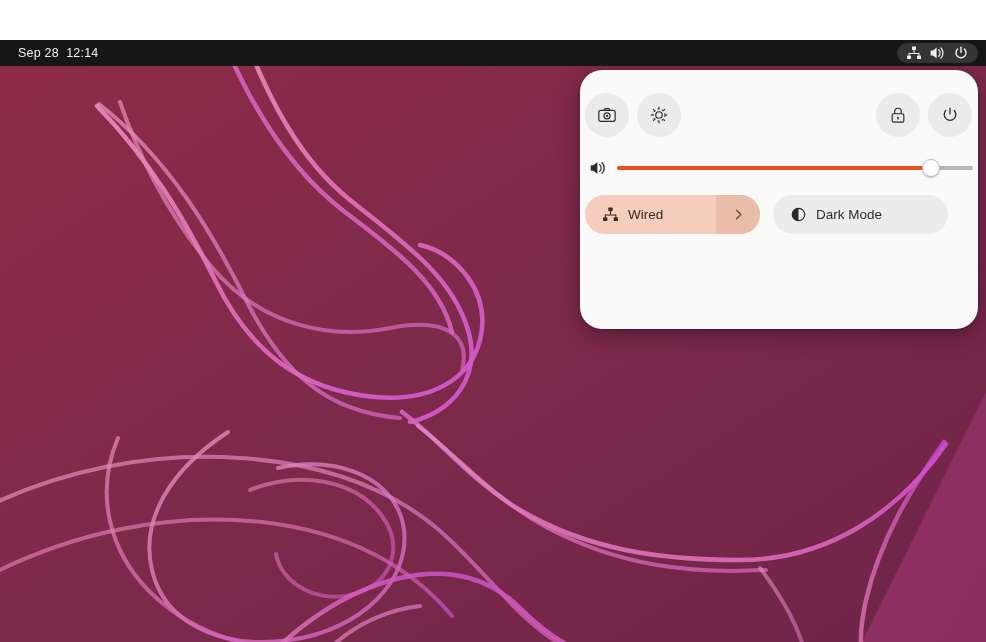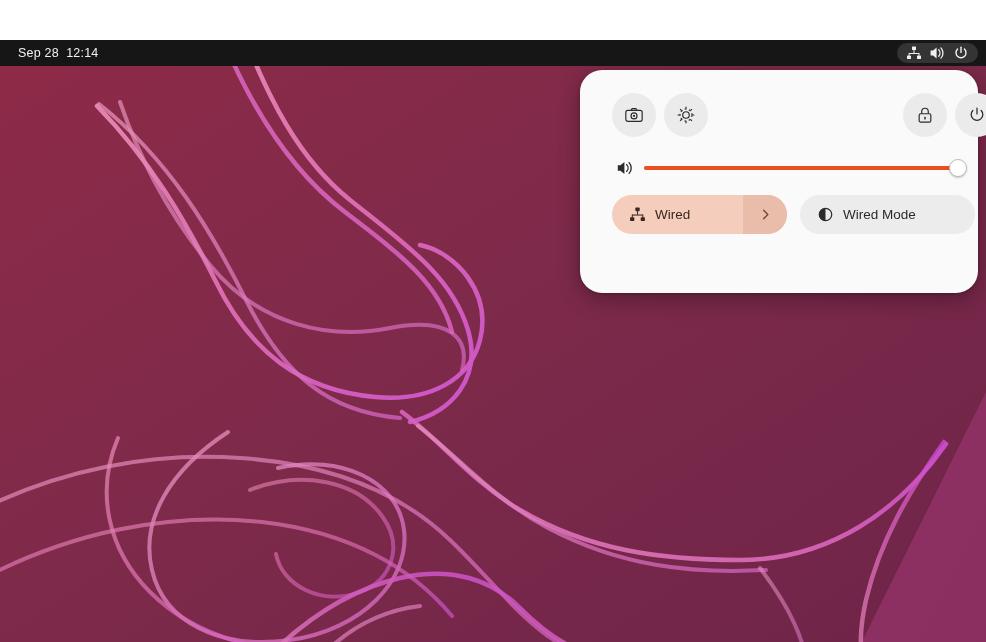--- a/index.html
+++ b/index.html
@@ -52,26 +52,26 @@
     padding:0 9px;
     border-radius:10px;
     background:#343434;
   }
   #sys-indicators .ind { display:flex; align-items:center; }
 
   
   #qs-panel {
     position:absolute;
     left:580px; top:30px;
-    width:398px; height:223px;
+    width:398px; height:259px;
     background:#fafafa;
     border-radius:22px;
     box-shadow:0 6px 22px rgba(0,0,0,.32), 0 1px 3px rgba(0,0,0,.20);
     z-index:30;
-    padding:16px 32px;
+    padding:16px 5px;
   }
 
   
   #qs-header {
     position:relative;
     height:44px;
     margin-top:7px;
   }
   .round-btn {
     position:absolute;
@@ -352,18 +352,18 @@
 
 
 
       <div class="tile">
         <span class="t-icon">
           <svg width="17" height="17" viewBox="0 0 18 18">
             <circle cx="9" cy="9" r="6.6" fill="none" stroke="#2b2b2b" stroke-width="1.3"></circle>
             <path d="M9 2.4a6.6 6.6 0 0 0 0 13.2z" fill="#2b2b2b"></path>
           </svg>
         </span>
-        <span>Wired Mode</span>
+        <span>Dark Mode</span>
       </div>
 
     </div>
   </div>
 </div>
 
 </body></html>

